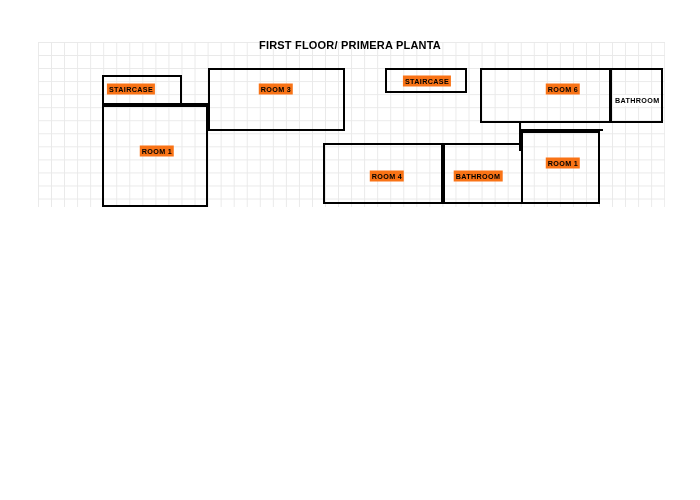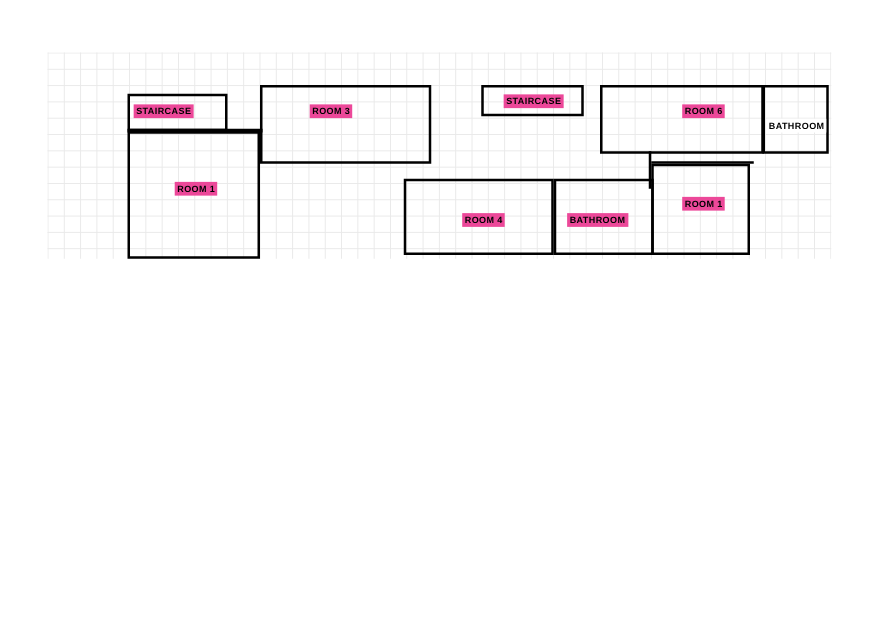--- a/index.html
+++ b/index.html
@@ -46,21 +46,21 @@
     box-sizing: border-box;
     border: 2.5px solid #000000;
     background: transparent;
   }
   .room-label {
     position: absolute;
     font-size: 7.2px;
     font-weight: bold;
     color: #000000;
     letter-spacing: 0.35px;
-    background: #ec4899;
+    background: #f97316;
     padding: 1px 2px;
     white-space: nowrap;
     transform: translate(-50%, -50%);
   }
   .label-clip {
     overflow: hidden;
     position: absolute;
     box-sizing: border-box;
   }
   .label-clip .inner {
@@ -78,29 +78,30 @@
     background: #000000;
   }
 </style>
 </head>
 <body>
 
 <div id="canvas">
 
   <div id="grid"></div>
 
+  <div id="plan-title">FIRST FLOOR/ PRIMERA PLANTA</div>
 
   <div class="room" style="left:102px; top:75px; width:80px; height:30px;"></div>
   <div class="room-label" style="left:131px; top:89px;">STAIRCASE</div>
 
   <div class="room" style="left:102px; top:105px; width:106px; height:102px;"></div>
   <div class="room-label" style="left:157px; top:151px;">ROOM 1</div>
 
   <div class="room" style="left:208px; top:68px; width:137px; height:63px;"></div>
-  <div class="room-label" style="left:265px; top:89px;">ROOM 3</div>
+  <div class="room-label" style="left:276px; top:89px;">ROOM 3</div>
 
   <div class="room" style="left:385px; top:68px; width:82px; height:25px;"></div>
   <div class="room-label" style="left:427px; top:81px;">STAIRCASE</div>
 
   <div class="room" style="left:323px; top:143px; width:120px; height:61px;"></div>
   <div class="room-label" style="left:387px; top:176px;">ROOM 4</div>
 
   <div class="room" style="left:443px; top:143px; width:80px; height:61px;"></div>
   <div class="room-label" style="left:478px; top:176px;">BATHROOM</div>
 

